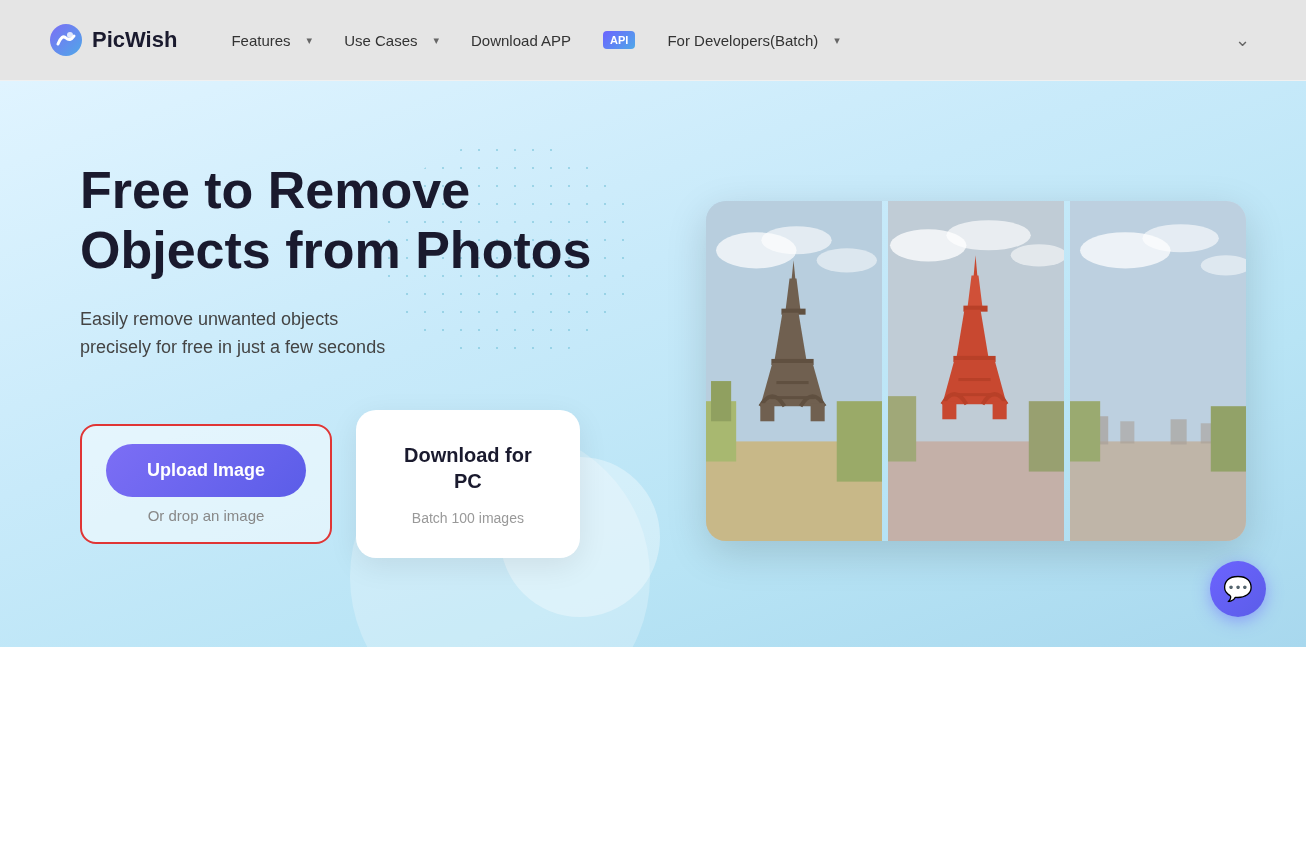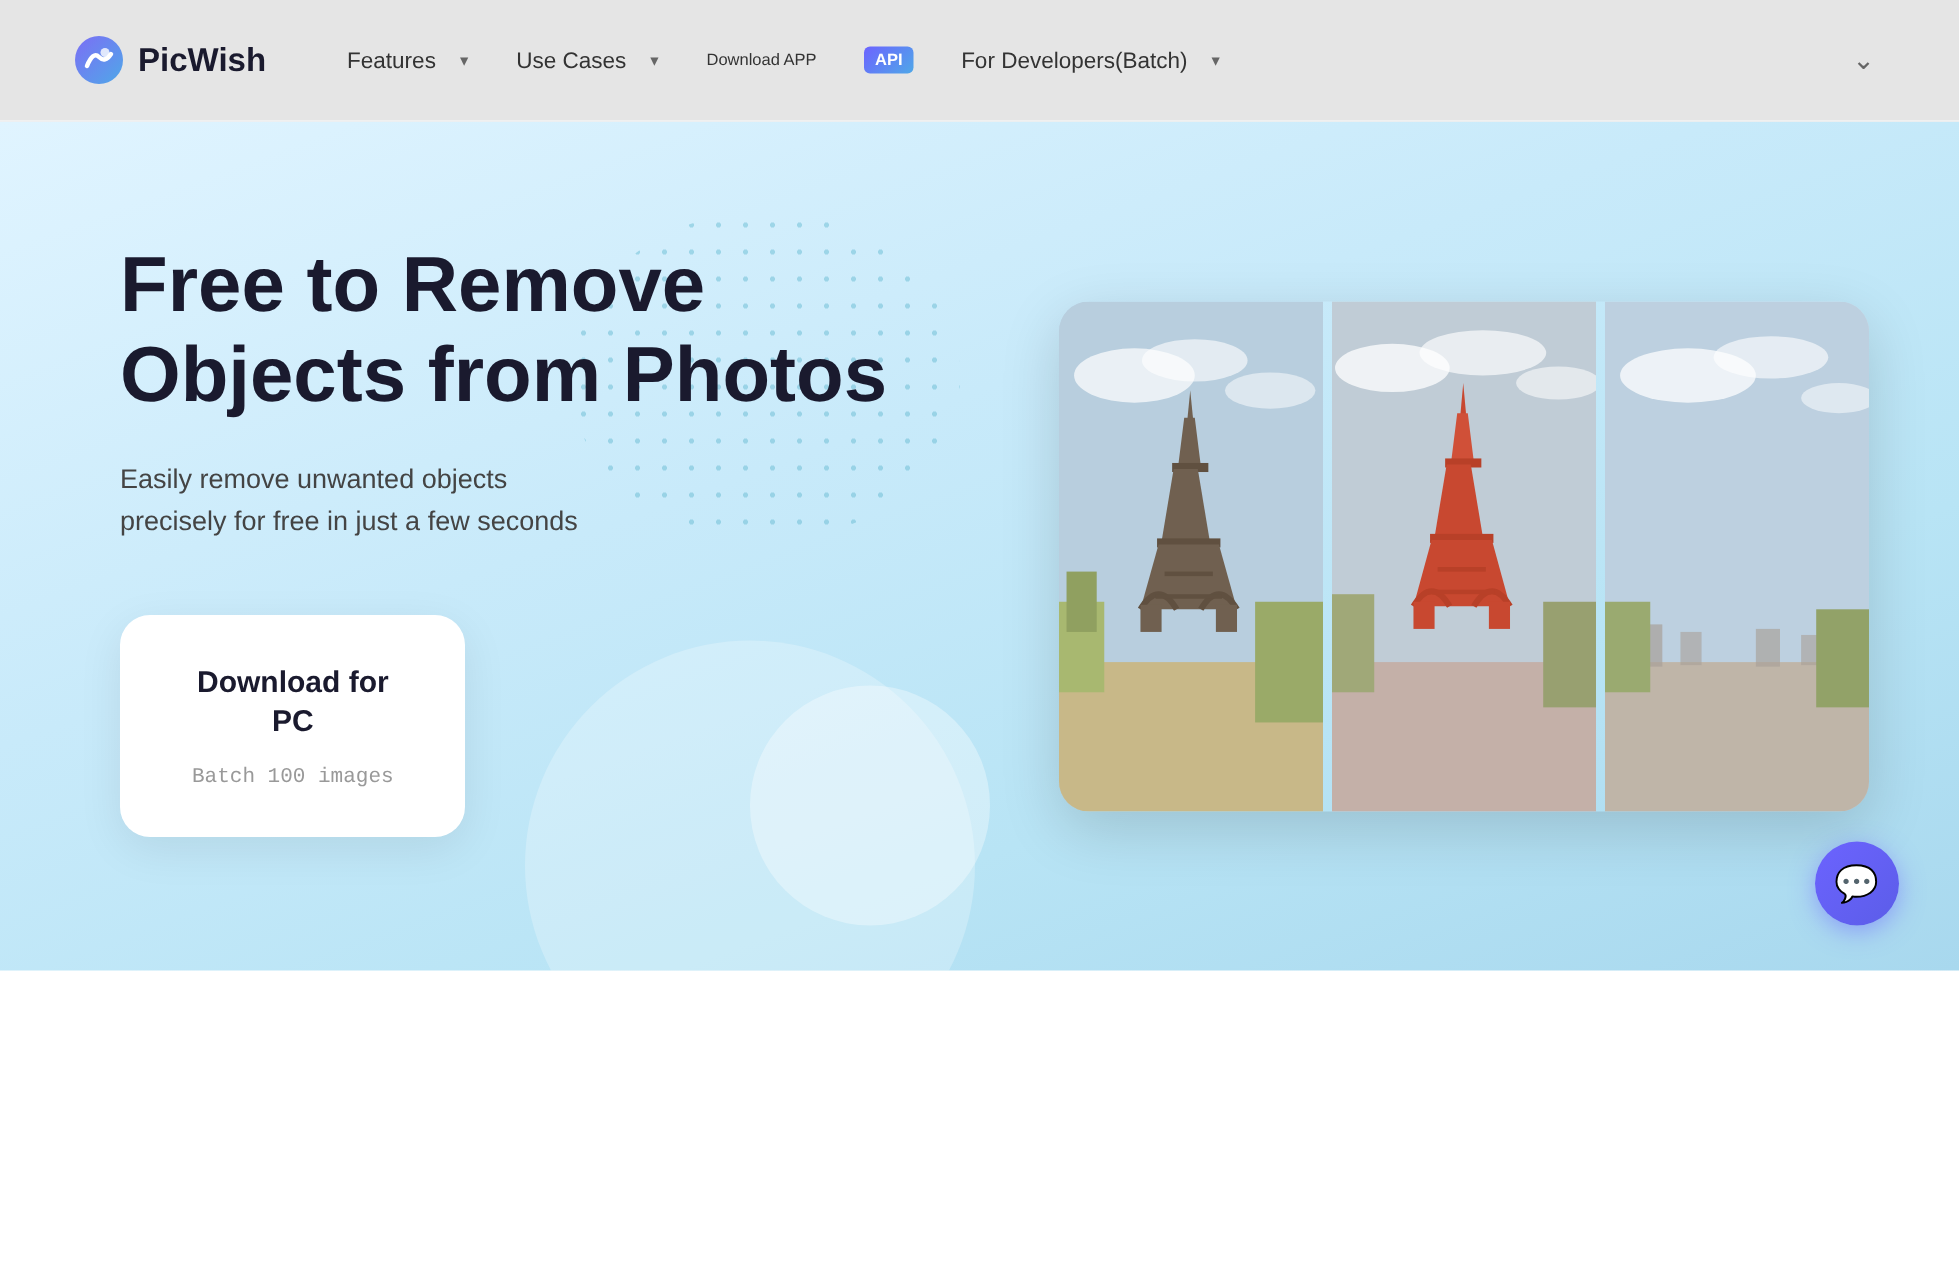--- a/index.html
+++ b/index.html
@@ -14,21 +14,21 @@
     .logo { display: flex; align-items: center; gap: 8px; margin-right: 40px; cursor: pointer; }
     .logo-icon { width: 36px; height: 36px; }
     .logo-text { font-size: 22px; font-weight: 700; color: #1a1a2e; }
     .nav-items { display: flex; align-items: center; gap: 4px; flex: 1; }
     .nav-item {
       display: flex; align-items: center; gap: 16px; padding: 8px 14px;
       font-size: 15px; color: #333; cursor: pointer; border-radius: 6px;
       white-space: nowrap;
     }
     .chevron { font-size: 11px; color: #666; }
-    .nav-download { font-size: 11px; color: #333; padding: 8px 14px; cursor: pointer; }
+    .nav-download { font-size: 15px; color: #333; padding: 8px 14px; cursor: pointer; }
     .api-badge {
       background: linear-gradient(135deg, #6c63ff, #4fa8e8);
       color: #fff; font-size: 11px; font-weight: 700;
       padding: 3px 7px; border-radius: 4px; margin-right: 16px;
     }
     .nav-end { margin-left: auto; display: flex; align-items: center; }
     .nav-more { font-size: 18px; color: #666; cursor: pointer; padding: 8px; }
 
     
     .hero {
@@ -89,21 +89,21 @@
     .drop-text { font-size: 15px; color: #888; }
 
     
     .download-card {
       background: #fff; border-radius: 20px;
       padding: 32px 48px; text-align: center;
       box-shadow: 0 8px 30px rgba(0,0,0,0.08);
       display: flex; flex-direction: column; align-items: center; gap: 8px;
     }
     .download-card-title { font-size: 20px; font-weight: 800; color: #1a1a2e; line-height: 1.3; }
-    .batch-text { font-size: 14px; color: #999; margin-top: 8px; font-family: Liberation Mono, monospace; }
+    .batch-text { font-size: 14px; color: #999; margin-top: 8px; }
 
     
     .hero-images {
       position: absolute; top: 120px; right: 60px;
       width: 540px; height: 340px;
       display: flex; gap: 6px;
       border-radius: 20px; overflow: hidden;
       box-shadow: 0 12px 40px rgba(0,0,0,0.15);
     }
     .img-panel {
@@ -181,20 +181,24 @@
   <div class="circle-large"></div>
   <div class="circle-medium"></div>
 
   <div class="hero-left">
     <h1 class="hero-title">Free to Remove Objects from Photos</h1>
     <p class="hero-subtitle">
       Easily remove unwanted objects<br>precisely for free in just a few seconds
     </p>
 
     <div class="upload-area">
+      <div class="upload-box">
+        <button class="upload-btn">Upload Image</button>
+        <span class="drop-text">Or drop an image</span>
+      </div>
 
       <div class="download-card">
         <div class="download-card-title">Download for<br>PC</div>
         <div class="batch-text">Batch 100 images</div>
       </div>
     </div>
   </div>
 
   <div class="hero-images">
 

